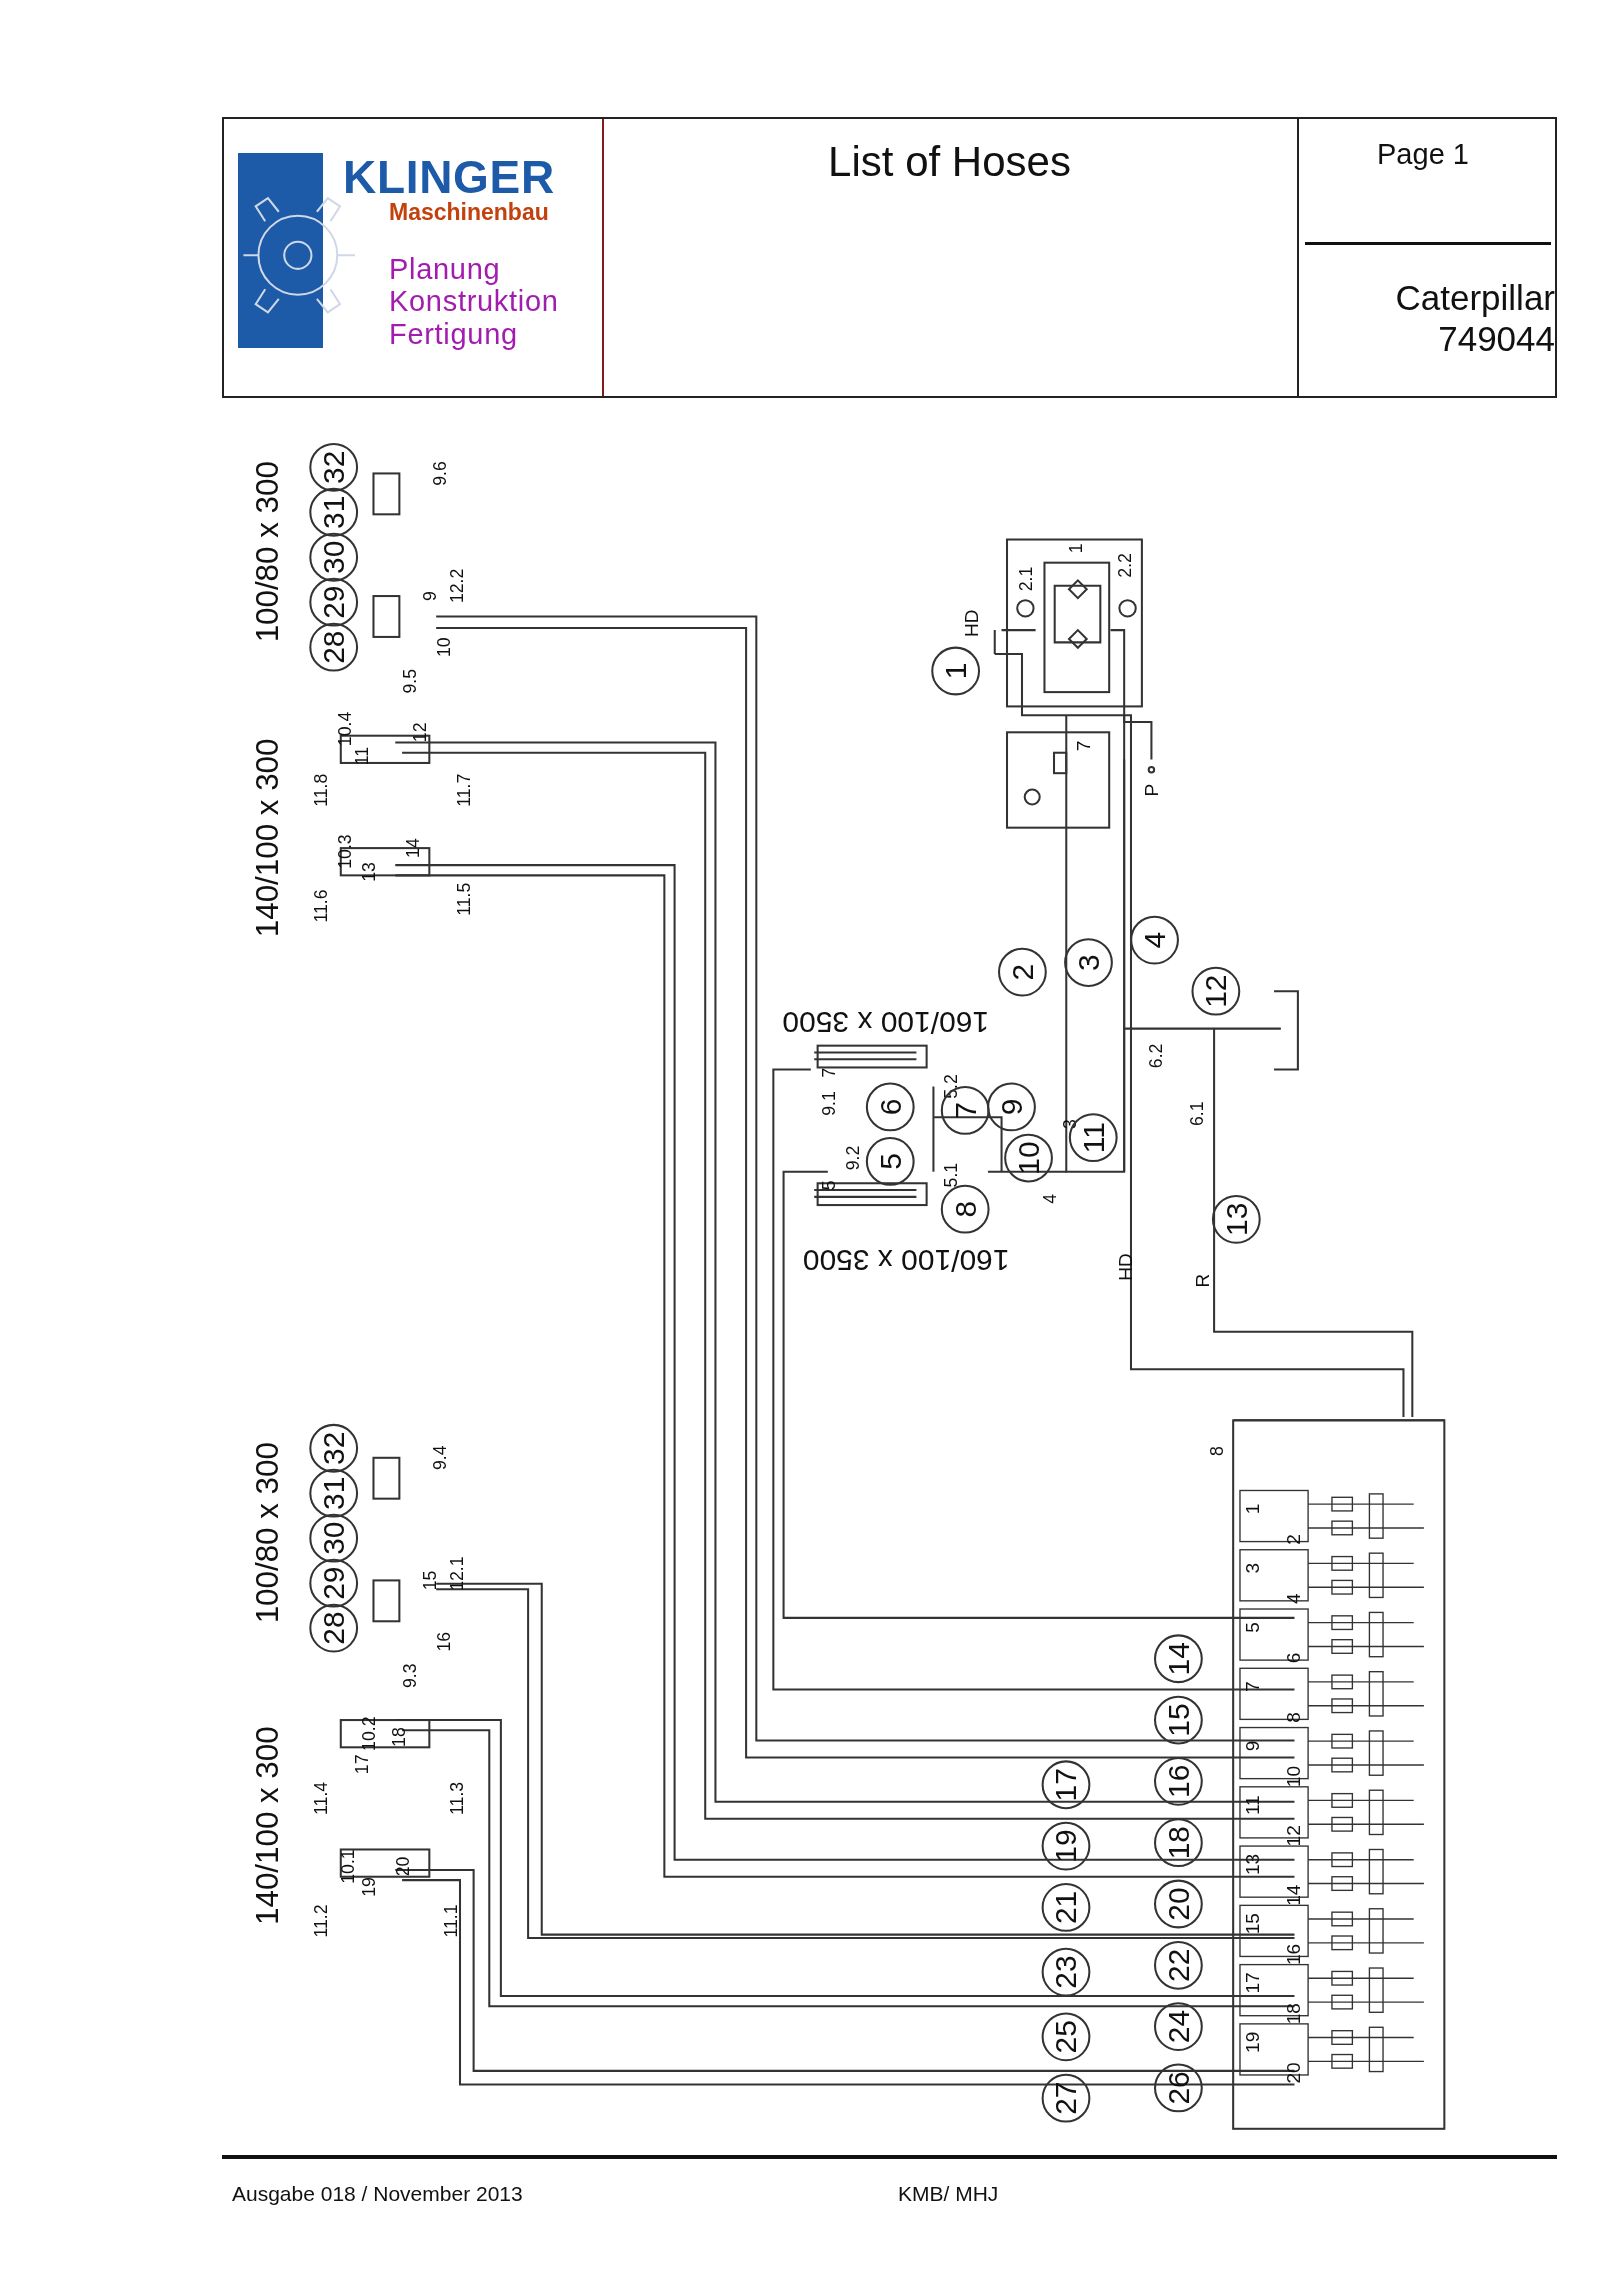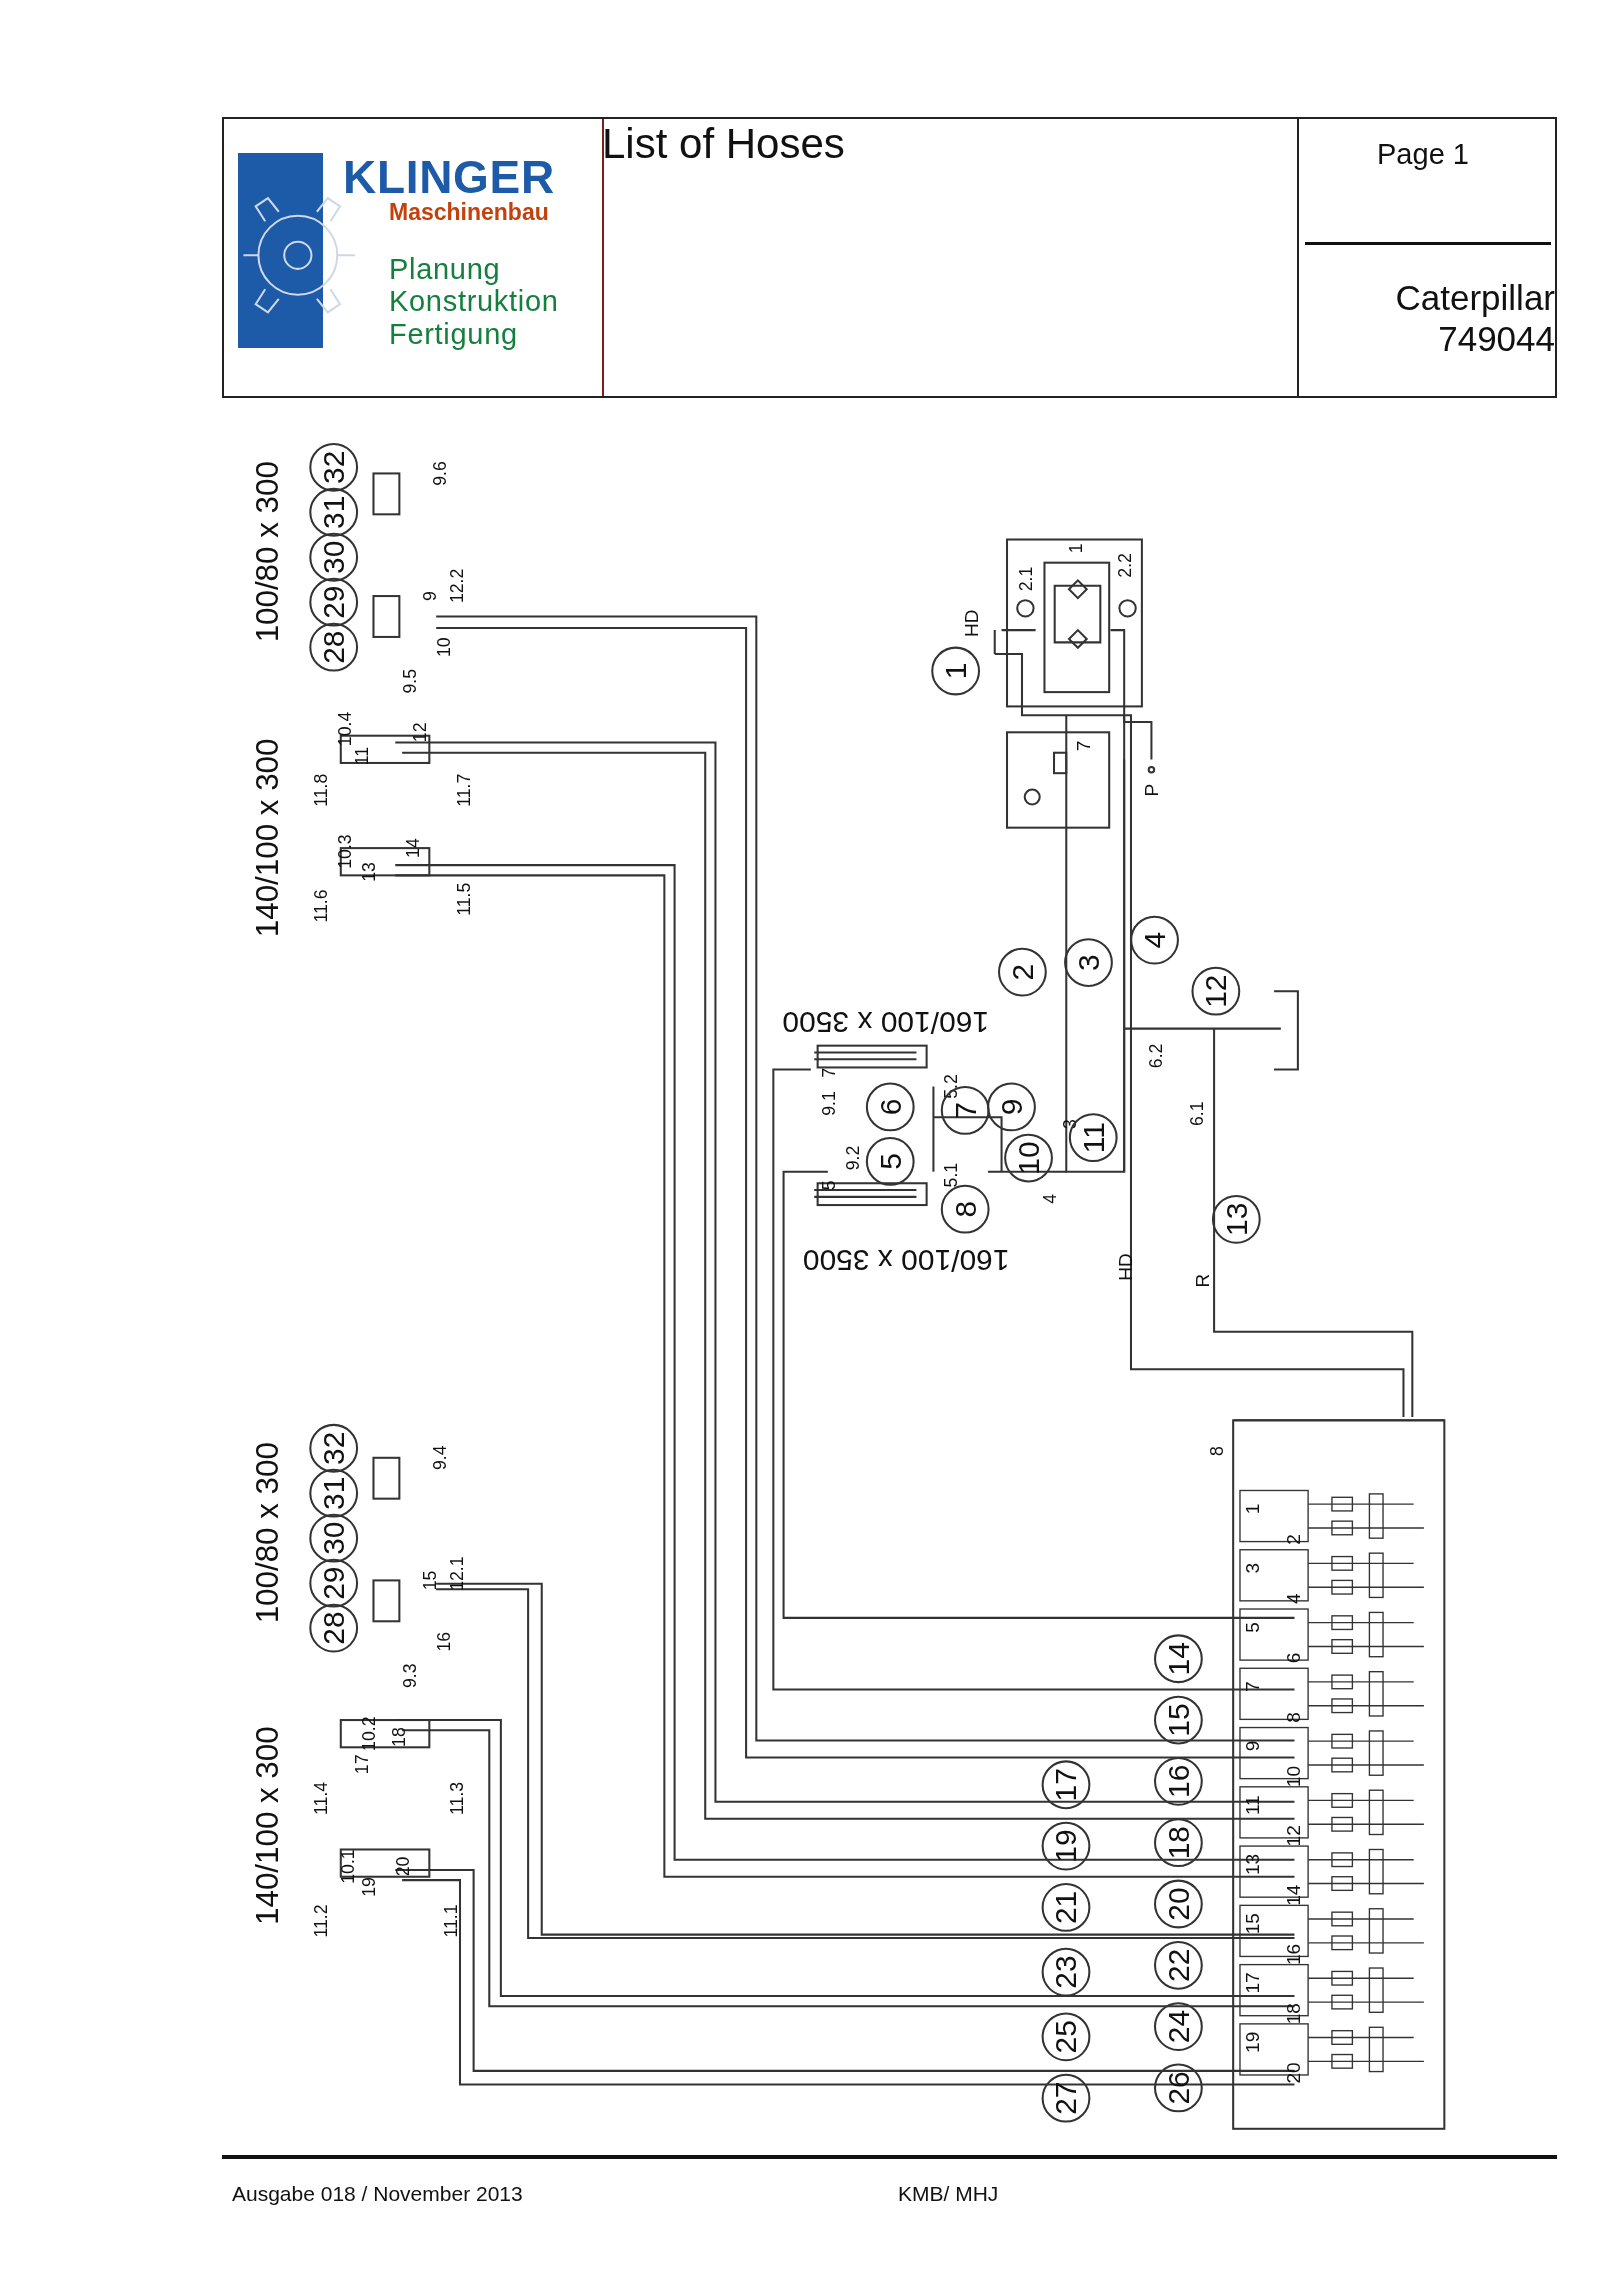--- a/index.html
+++ b/index.html
@@ -3,28 +3,28 @@
 <meta charset="utf-8">
 <style>
   html, body { margin:0; padding:0; background:#ffffff; }
   body { width:1623px; height:2295px; position:relative; overflow:hidden;
          font-family:"Liberation Sans", sans-serif; color:#111; }
   .hdr { position:absolute; left:222px; top:117px; width:1335px; height:281px;
          border:2px solid #222; box-sizing:border-box; }
   .hdr .c1 { position:absolute; left:0; top:0; width:378px; height:100%; border-right:2px solid #7f1d1d; }
   .hdr .c2 { position:absolute; left:378px; top:0; width:695px; height:100%; border-right:2px solid #222; }
   .hdr .c3 { position:absolute; left:1075px; top:0; right:0; height:100%; }
-  .title { position:absolute; top:1px; left:0; right:0; text-align:left; font-size:42px; }
+  .title { position:absolute; top:19px; left:0; right:0; text-align:center; font-size:42px; }
   .page { position:absolute; top:19px; left:0; right:8px; text-align:center; font-size:29px; }
   .sep { position:absolute; left:5.5px; right:4.1px; top:123px; height:3.4px; background:#111; }
   .cust { position:absolute; top:158px; left:0; right:0; text-align:right; font-size:35px; line-height:41px; }
   .logo-blue { position:absolute; left:13.6px; top:34px; width:85px; height:195px; background:#1d5aa8; }
   .logo-k { position:absolute; left:119px; top:31px; font-size:46px; font-weight:bold; color:#1d5aa8; letter-spacing:0.7px; }
   .logo-m { position:absolute; left:165px; top:80px; font-size:23px; font-weight:bold; color:#c2410c; }
-  .logo-t { position:absolute; left:165px; font-size:29px; color:#15803d; letter-spacing:0.7px; }
+  .logo-t { position:absolute; left:165px; font-size:29px; color:#a21caf; letter-spacing:0.7px; }
   .footline { position:absolute; left:222px; top:2155px; width:1335px; height:4.1px; background:#111; }
   .foot { position:absolute; top:2182px; font-size:21px; }
   svg.sch { position:absolute; left:0; top:0; }
   svg.sch text { font-family:"Liberation Sans", sans-serif; fill:#111; }
 </style>
 </head>
 <body>
 
 <div class="hdr">
   <div class="c1">

